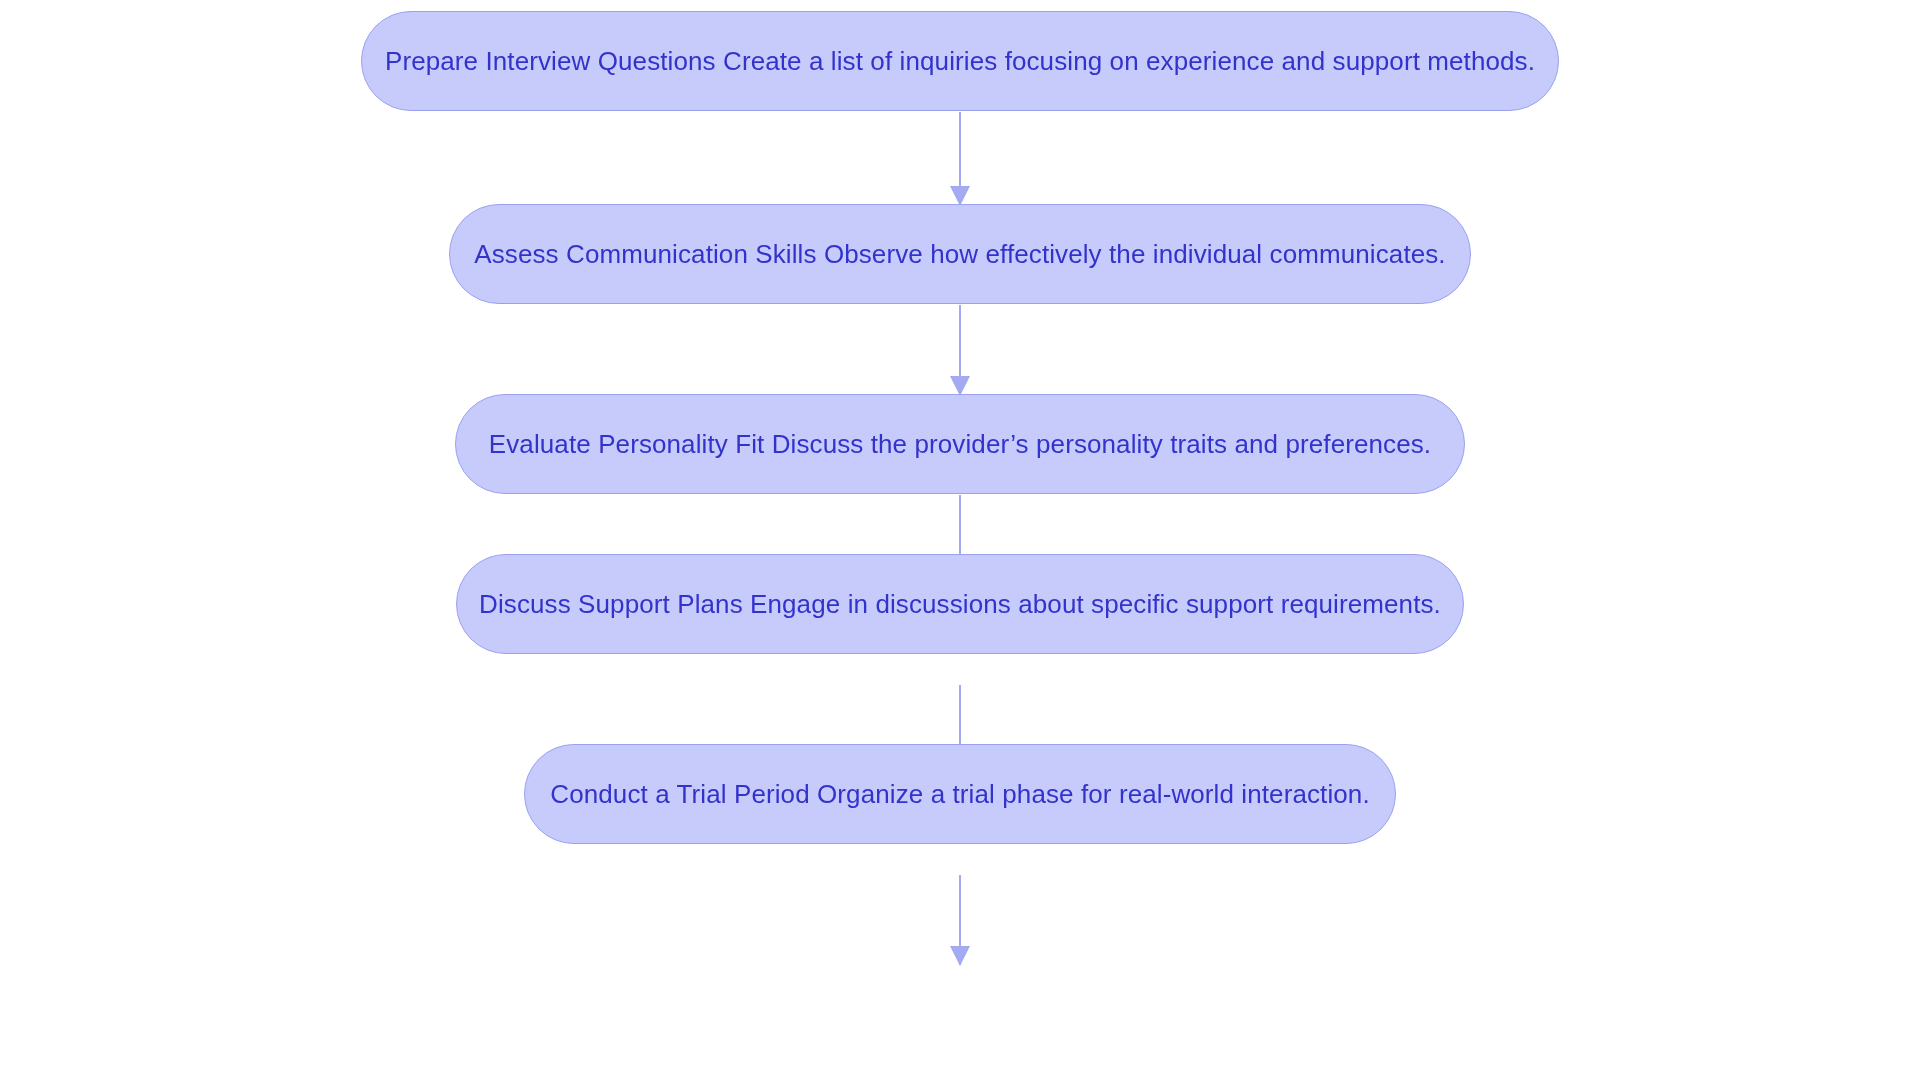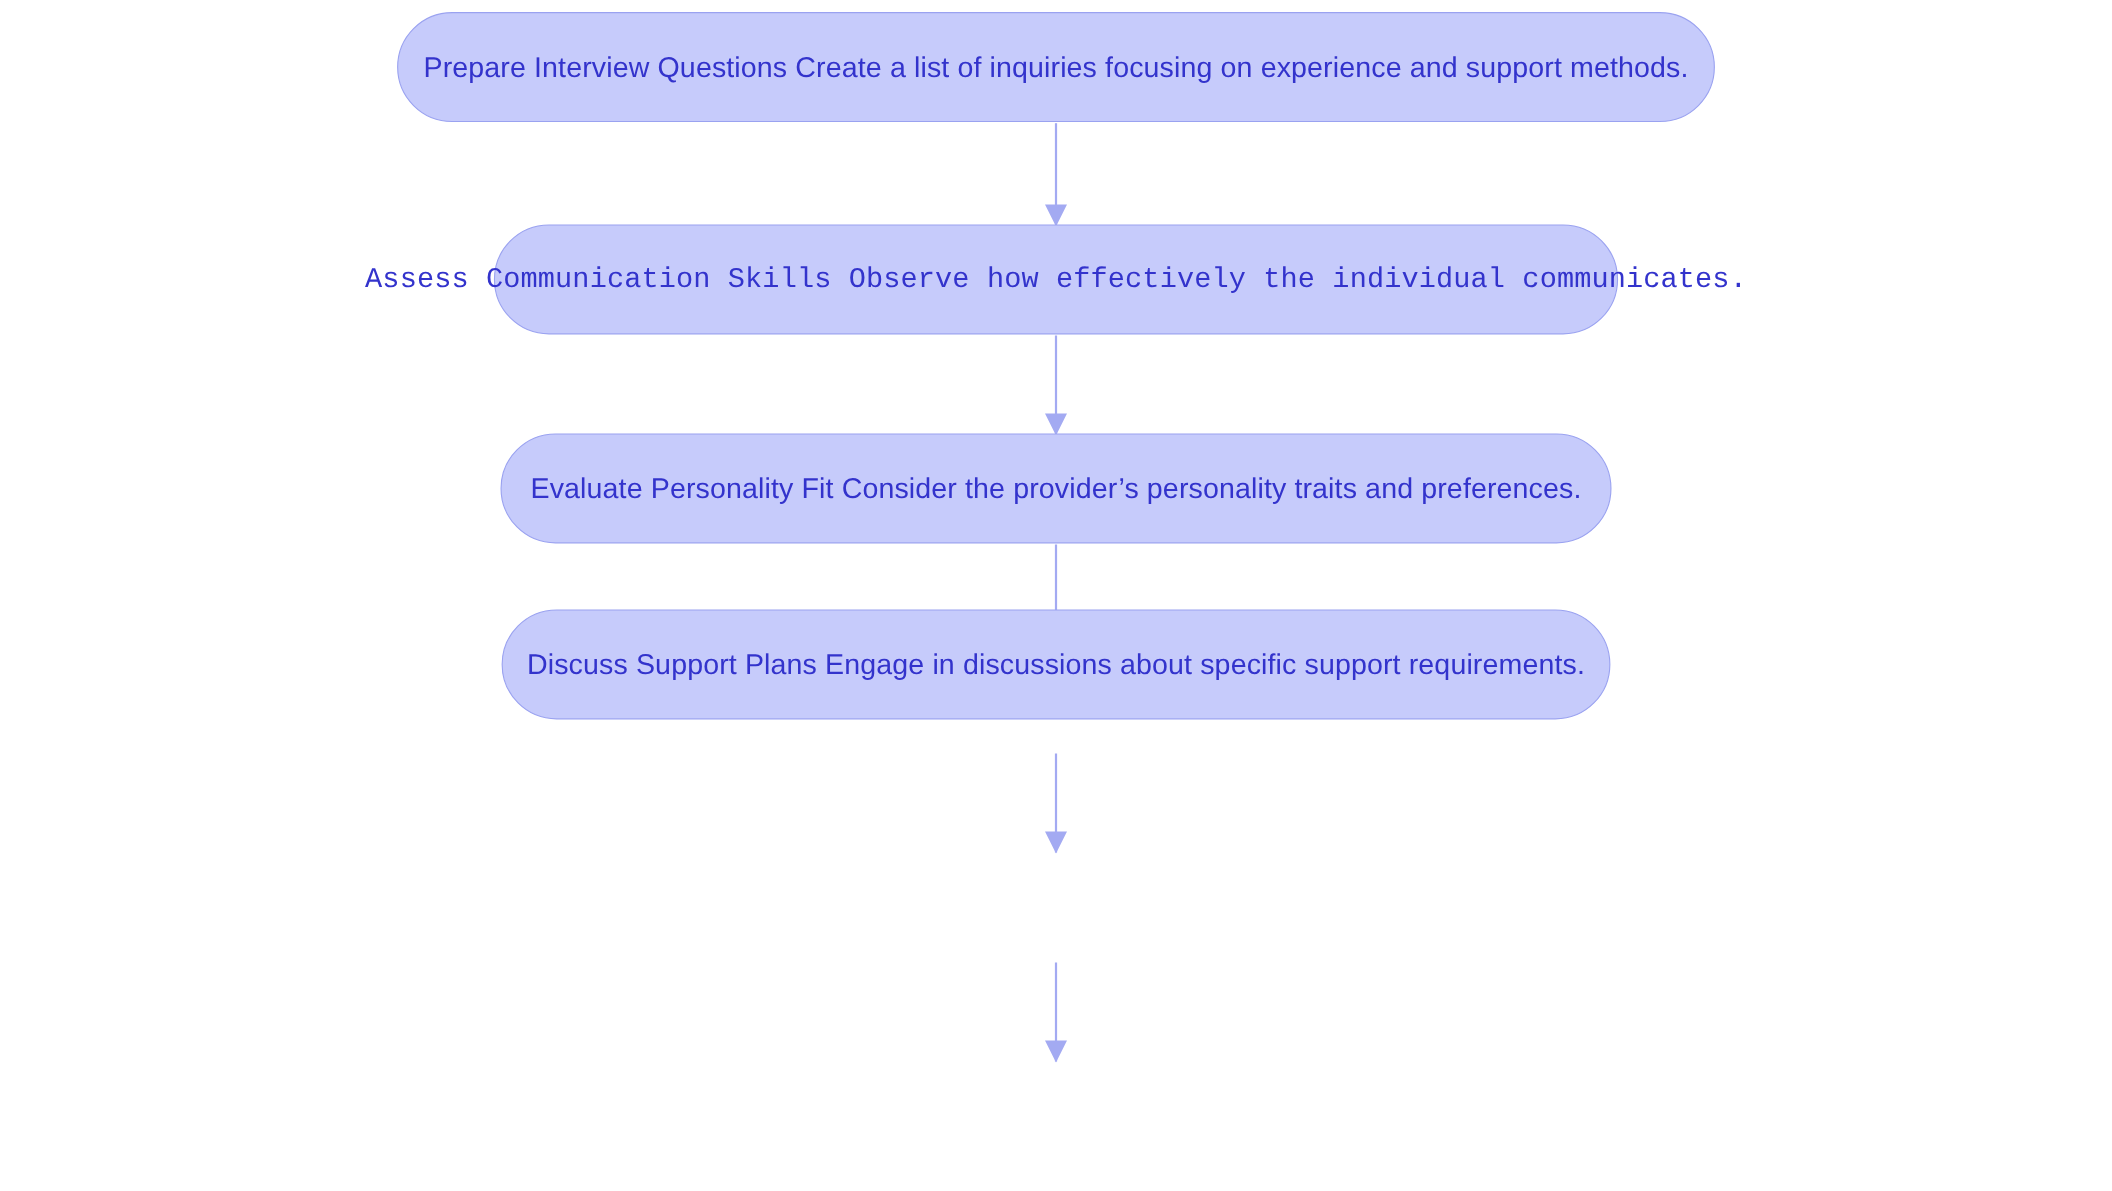--- a/index.html
+++ b/index.html
@@ -51,21 +51,21 @@
     z-index: 2;
   }
 
   .node-label {
     display: block;
     text-align: center;
   }
 
   
   .node-0 { width: 1198px; height: 100px; margin-top: 11px; }
-  .node-1 { width: 1022px; height: 100px; margin-top: 93px; font-family: Liberation Mono, monospace; }
+  .node-1 { width: 1022px; height: 100px; margin-top: 93px; }
   .node-2 { width: 1010px; height: 100px; margin-top: 90px; }
   .node-3 { width: 1008px; height: 100px; margin-top: 60px; }
   .node-4 { width: 872px;  height: 100px; margin-top: 90px; }
   .node-5 { width: 940px;  height: 100px; margin-top: 90px; }
 
   
   .connector {
     position: absolute;
     left: 959px;
     width: 2px;
@@ -127,23 +127,26 @@
 
     <div class="node node-0">
       <span class="node-label">Prepare Interview Questions Create a list of inquiries focusing on experience and support methods.</span>
     </div>
 
     <div class="node node-1">
       <span class="node-label">Assess Communication Skills Observe how effectively the individual communicates.</span>
     </div>
 
     <div class="node node-2">
-      <span class="node-label">Evaluate Personality Fit Consider the provider’s personality traits and preferences.</span>
+      <span class="node-label">Evaluate Personality Fit Discuss the provider’s personality traits and preferences.</span>
     </div>
 
     <div class="node node-3">
       <span class="node-label">Discuss Support Plans Engage in discussions about specific support requirements.</span>
     </div>
 
+    <div class="node node-4">
+      <span class="node-label">Conduct a Trial Period Organize a trial phase for real-world interaction.</span>
+    </div>
 
 
   </div>
 </div>
 
 </body></html>

